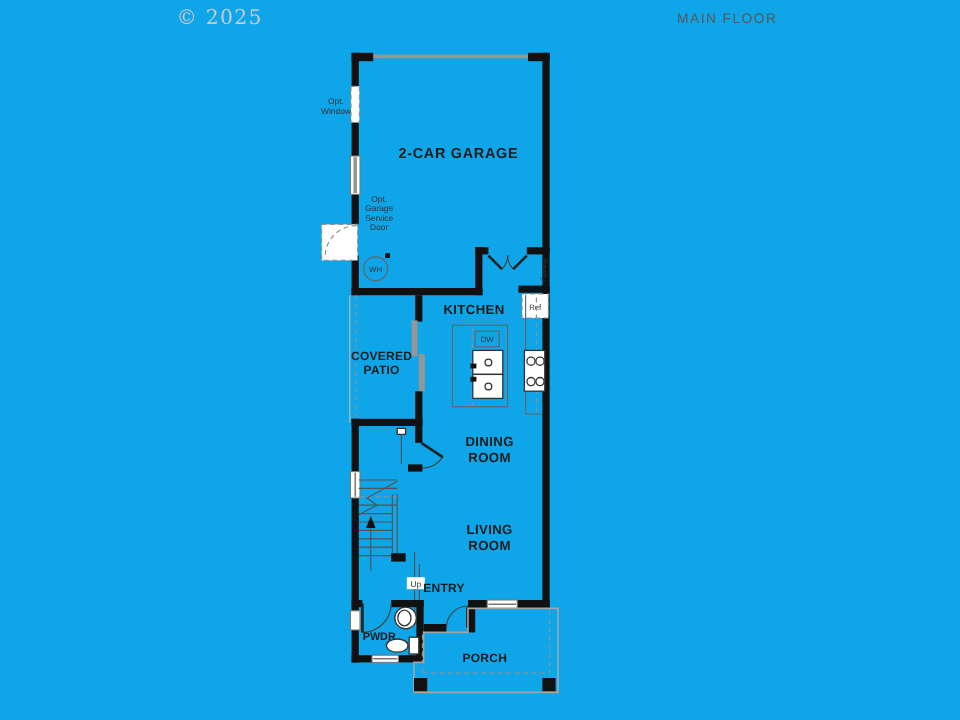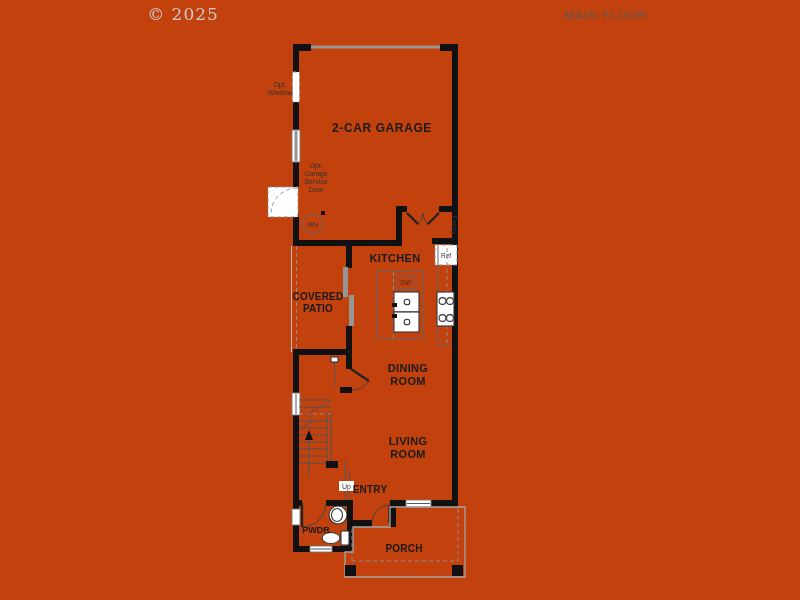--- a/index.html
+++ b/index.html
@@ -1,16 +1,16 @@
 <!DOCTYPE html>
 <html><head>
 <meta charset="utf-8">
 <style>
   html,body{margin:0;padding:0;background:#fff;}
-  #stage{position:relative;width:800px;height:600px;background:#c2410c;overflow:hidden;}
+  #stage{position:relative;width:800px;height:600px;background:#0ea5e9;overflow:hidden;}
   svg{position:absolute;left:0;top:0;}
   text{text-anchor:middle;}
   .room-lbl{font-family:"Liberation Sans",sans-serif;font-weight:bold;fill:#1b1b1b;}
   .sz12{font-size:12px;letter-spacing:.6px;}
   .sz11{font-size:11px;letter-spacing:.3px;}
   .sz10{font-size:10px;letter-spacing:.2px;}
   .sz9{font-size:9px;}
   .ann{font-family:"Liberation Sans",sans-serif;font-size:7px;fill:#333;}
   .tiny{font-family:"Liberation Sans",sans-serif;font-size:6.5px;fill:#333;}
   .copyright{font-family:"DejaVu Serif",serif;font-size:17px;fill:#cbcbcb;letter-spacing:1px;}

